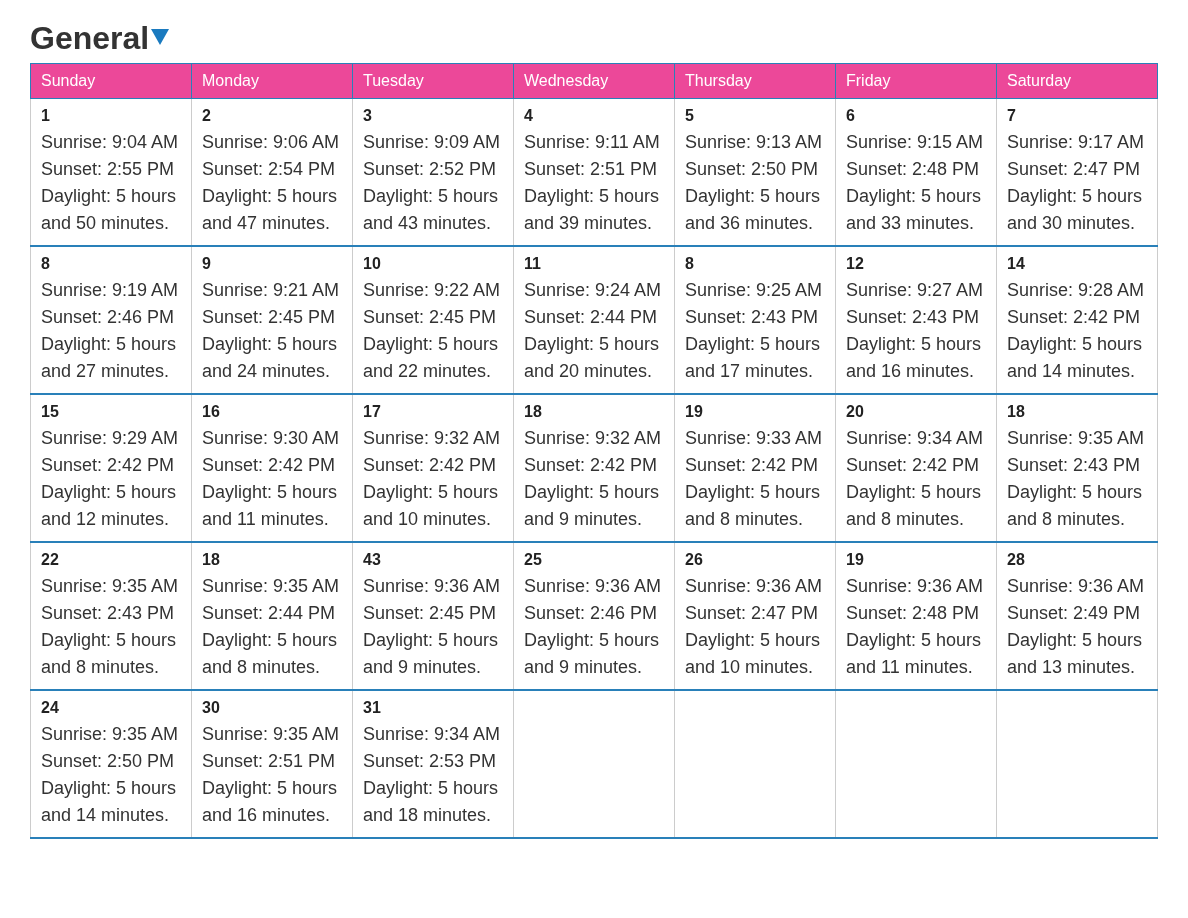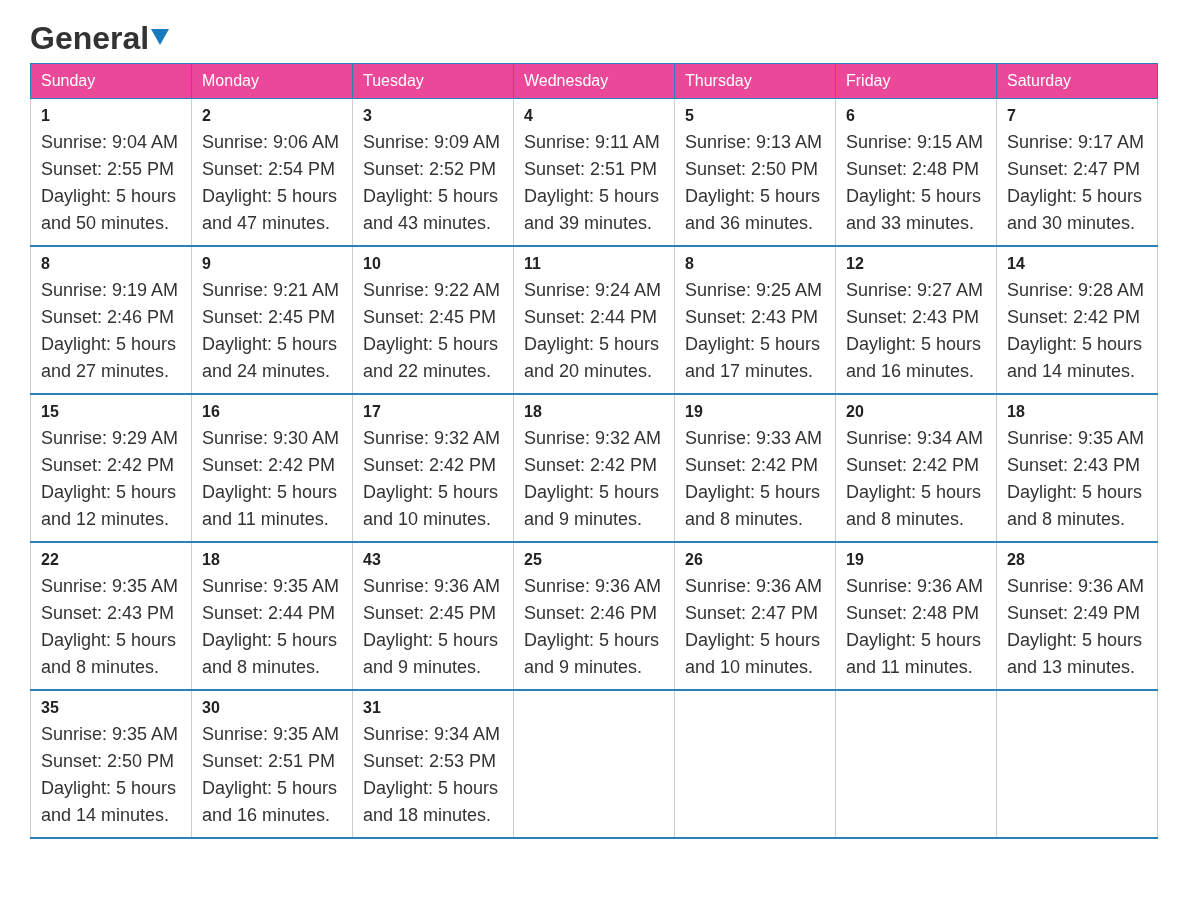--- a/index.html
+++ b/index.html
@@ -227,21 +227,21 @@
         <div class="day-num">19</div>
         <div class="day-info">Sunrise: 9:36 AM<br>Sunset: 2:48 PM<br>Daylight: 5 hours<br>and 11 minutes.</div>
       </td>
         <td>
         <div class="day-num">28</div>
         <div class="day-info">Sunrise: 9:36 AM<br>Sunset: 2:49 PM<br>Daylight: 5 hours<br>and 13 minutes.</div>
       </td>
       </tr>
       <tr>
         <td>
-        <div class="day-num">35</div>
+        <div class="day-num">24</div>
         <div class="day-info">Sunrise: 9:35 AM<br>Sunset: 2:50 PM<br>Daylight: 5 hours<br>and 14 minutes.</div>
       </td>
         <td>
         <div class="day-num">30</div>
         <div class="day-info">Sunrise: 9:35 AM<br>Sunset: 2:51 PM<br>Daylight: 5 hours<br>and 16 minutes.</div>
       </td>
         <td>
         <div class="day-num">31</div>
         <div class="day-info">Sunrise: 9:34 AM<br>Sunset: 2:53 PM<br>Daylight: 5 hours<br>and 18 minutes.</div>
       </td>

